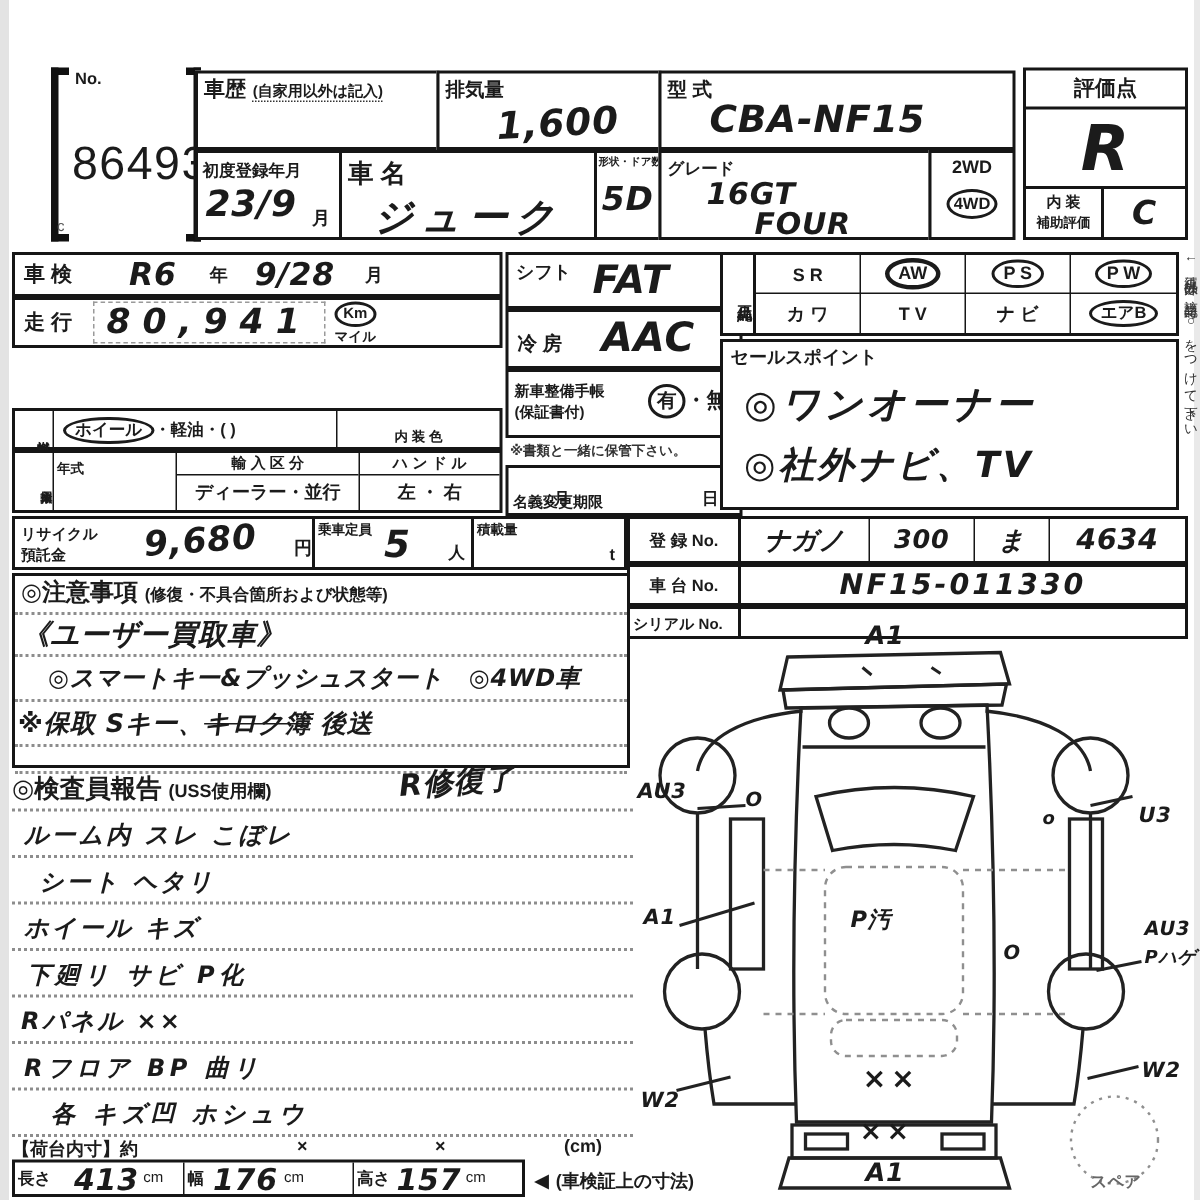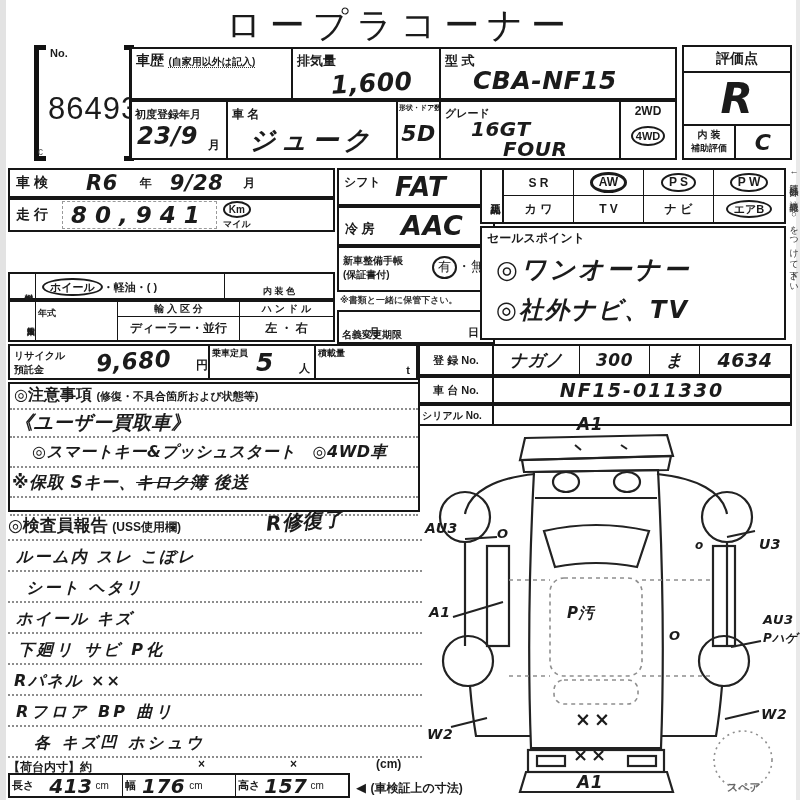--- a/index.html
+++ b/index.html
@@ -18,21 +18,20 @@
 svg{display:block}
 </style>
 </head>
 <body>
 
 <div id="sheet">
 
   <div class="abs" style="left:0;top:0;bottom:0;width:6px;background:#e3e3e3"></div>
   <div class="abs" style="right:0;top:0;bottom:0;width:4px;background:#e9e9e9"></div>
 
-  <div class="abs nw" style="left:0;right:0;top:2px;text-align:center;font-size:35px;letter-spacing:8px">ロープラコーナー</div>
 
   <div class="abs" style="left:12px;top:45px;width:122px;height:116px">
     <div class="abs" style="left:22px;top:0;bottom:0;width:12px;border-left:5px solid #111;border-top:5px solid #111;border-bottom:5px solid #111"></div>
     <div class="abs" style="right:0;top:0;bottom:0;width:10px;border-right:5px solid #111;border-top:5px solid #111;border-bottom:5px solid #111"></div>
     <div class="abs lbl" style="left:38px;top:2px;font-size:11px">No.</div>
     <div class="abs" style="left:36px;top:46px;font-size:31px;letter-spacing:1px">86493</div>
     <div class="abs" style="left:26px;bottom:4px;font-size:10px;color:#555">c</div>
   </div>
 
   <div class="box" style="left:130px;top:47px;width:163px;height:53px;padding:2px 4px">
@@ -46,21 +45,21 @@
   <div class="box" style="left:439px;top:47px;width:238px;height:53px;padding:2px 4px">
     <span class="lbl" style="font-size:13px">型 式</span>
     <div class="hw" style="font-size:25px;margin:-4px 0 0 28px">CBA-NF15</div>
   </div>
   <div class="box" style="left:130px;top:100px;width:98px;height:60px;padding:2px 3px">
     <span class="lbl" style="font-size:11px">初度登録年月</span>
     <span class="hw" style="display:inline-block;font-size:24px;margin-left:2px">23/9</span>
     <span style="font-size:12px;font-weight:bold;position:absolute;right:6px;bottom:4px">月</span>
   </div>
   <div class="box" style="left:226px;top:100px;width:172px;height:60px;padding:2px 4px">
-    <span class="lbl" style="font-size:12px">車 名</span>
+    <span class="lbl" style="font-size:17px">車 名</span>
     <div class="hw" style="font-size:26px;text-align:center;margin-top:0;letter-spacing:5px">ジューク</div>
   </div>
   <div class="box" style="left:396px;top:100px;width:45px;height:60px;padding:1px">
     <div class="lbl" style="font-size:7px;white-space:nowrap">形状・ドア数</div>
     <div class="hw" style="font-size:22px;text-align:center;margin-top:8px">5D</div>
   </div>
   <div class="box" style="left:439px;top:100px;width:182px;height:60px;padding:1px 4px">
     <span class="lbl" style="font-size:11px">グレード</span>
     <div class="hw" style="font-size:20px;margin:-4px 0 0 26px">16GT</div>
     <div class="hw" style="font-size:20px;margin:-4px 0 0 58px">FOUR</div>
@@ -153,21 +152,21 @@
   </div>
   <div class="box" style="left:337px;top:206px;width:158px;height:40px;padding:2px 5px">
     <span class="lbl" style="font-size:13px;position:absolute;left:6px;top:12px">冷 房</span>
     <span class="hw" style="font-size:27px;position:absolute;left:62px;top:2px">AAC</span>
   </div>
   <div class="box" style="left:337px;top:246px;width:158px;height:46px">
     <div class="abs" style="left:4px;top:6px">
       <div class="lbl" style="font-size:10px">新車整備手帳</div>
       <div class="lbl" style="font-size:10px">(保証書付)</div>
     </div>
-    <div class="abs" style="right:8px;top:8px;font-size:14px;font-weight:normal">
+    <div class="abs" style="right:8px;top:8px;font-size:14px;font-weight:bold">
       <span class="circ" style="font-size:13px;padding:1px 4px">有</span><span>・</span><span>無</span>
     </div>
   </div>
   <div class="abs" style="left:340px;top:294px;font-size:9px;font-weight:bold;color:#333">※書類と一緒に保管下さい。</div>
 
   <div class="box" style="left:337px;top:310px;width:158px;height:34px">
     <div class="lbl" style="font-size:10px;padding:16px 3px">名義変更期限</div>
     <span class="lbl" style="font-size:11px;position:absolute;left:30px;bottom:2px">月</span>
     <span class="lbl" style="font-size:11px;position:absolute;right:14px;bottom:2px">日</span>
   </div>

